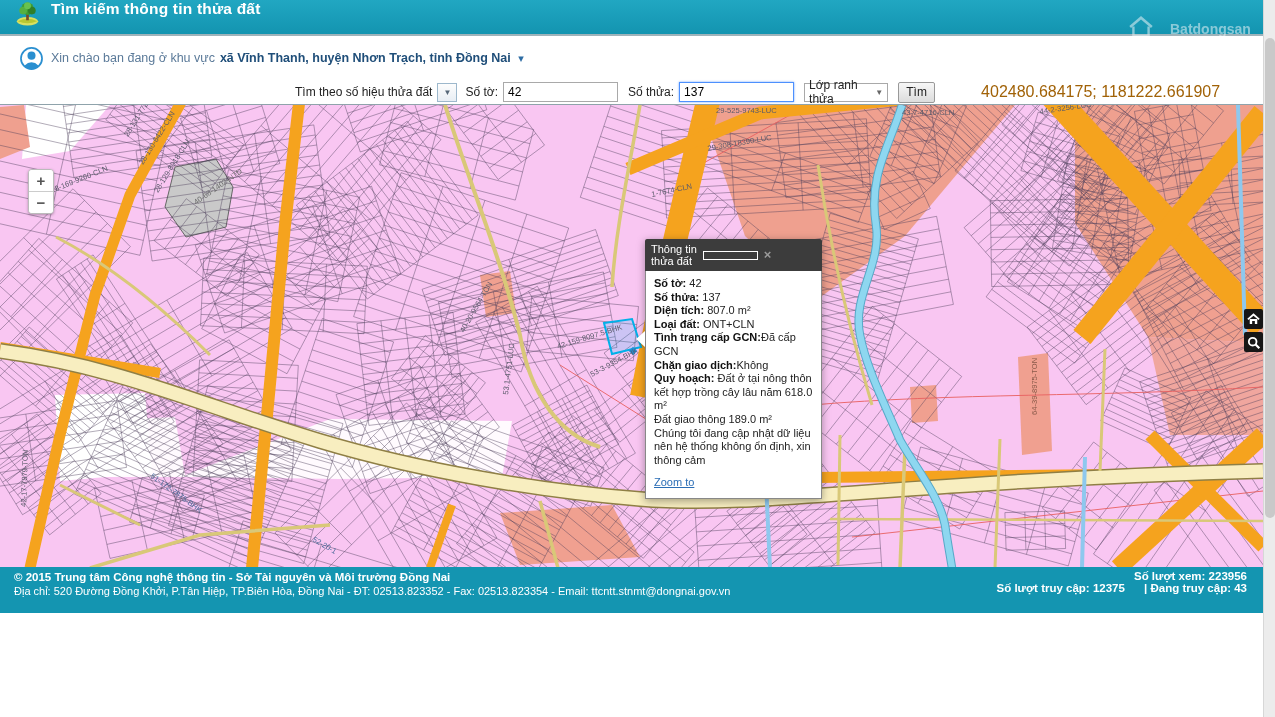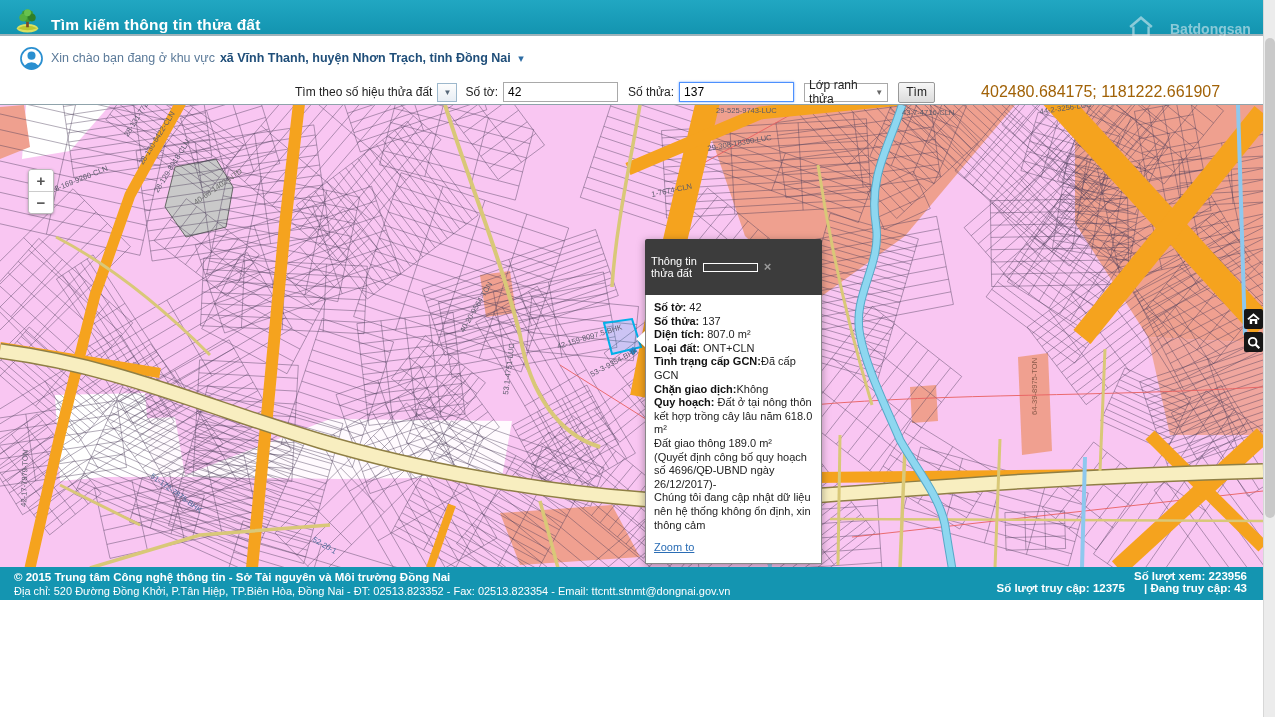--- a/index.html
+++ b/index.html
@@ -1,20 +1,20 @@
 <!DOCTYPE html>
 <html><head>
 <meta charset="utf-8">
 <style>
   html,body{margin:0;padding:0;}
   body{width:1275px;height:717px;position:relative;overflow:hidden;background:#fff;
        font-family:"Liberation Sans","DejaVu Sans",sans-serif;-webkit-font-smoothing:antialiased;}
   
   .hdr{position:absolute;left:0;top:0;width:1263px;height:36px;
-       background:linear-gradient(#21a7c2,#1394b0);display:flex;align-items:flex-end;
+       background:linear-gradient(#21a7c2,#1394b0);display:flex;align-items:flex-start;
        border-bottom:2px solid #9fb3ba;box-sizing:border-box;}
   .logo{width:27px;height:27px;margin:0 10px 0 14px;}
   .hdr h1{font-size:15.5px;color:#fff;font-weight:bold;margin:0;letter-spacing:.2px;}
   .watermark{position:absolute;left:1128px;top:15px;display:flex;align-items:flex-start;opacity:.55;gap:12px;}
   .watermark svg{width:26px;height:24px;margin-right:4px;}
   .wm-big{font-size:14px;font-weight:bold;color:#e9f3f6;margin-top:6px;}
   .wm-small{font-size:8px;color:#e9f3f6;margin-top:2px;}
   
   .greet{position:absolute;left:0;top:36px;width:1263px;height:44px;background:#fff;
          display:flex;align-items:center;}
@@ -49,30 +49,30 @@
        font-weight:bold;color:#555;cursor:pointer;background:#fff;}
   .zoomctl .zb:first-child{border-bottom:1px solid #ccc;}
   .edge-tools{position:absolute;right:0;top:204px;display:flex;flex-direction:column;gap:3px;}
   .edge-btn{width:19px;height:20px;background:#161616;border-radius:2px;display:flex;align-items:center;
        justify-content:center;cursor:pointer;}
   
   .popup{position:absolute;left:645px;top:134px;width:177px;box-shadow:0 2px 8px rgba(0,0,0,.35);}
   .popup-tail{position:absolute;left:-9px;top:92px;width:0;height:0;border-top:8px solid transparent;
        border-bottom:8px solid transparent;border-right:9px solid #fff;filter:drop-shadow(-1px 1px 1px rgba(0,0,0,.2));}
   .popup-title{height:32px;background:#3c3c3c;color:#fff;font-size:11px;display:flex;align-items:center;
-       padding:12px 6px;border-radius:2px 2px 0 0;cursor:move;}
+       padding:0 6px;border-radius:2px 2px 0 0;cursor:move;}
   .popup-title span{flex:1;}
   .pt-max{width:8px;height:7px;border:1.5px solid #fff;margin-right:6px;cursor:pointer;}
   .pt-close{color:#9a9a9a;font-size:13px;font-weight:bold;line-height:10px;cursor:pointer;}
   .popup-body{background:#fff;border:1px solid #888;border-top:none;padding:6px 8px 8px;font-size:11px;
        line-height:13.6px;color:#222;}
   .popup-body .prow b{color:#111;}
   .zoomto{display:inline-block;margin-top:9px;color:#2a6db5;text-decoration:underline;cursor:pointer;}
   
-  .ftr{position:absolute;left:0;top:567px;width:1263px;height:33px;background:#1495b1;color:#fff;
+  .ftr{position:absolute;left:0;top:567px;width:1263px;height:46px;background:#1495b1;color:#fff;
        box-sizing:border-box;padding:4px 0 0 14px;}
   .ftr .l1{font-size:11.5px;font-weight:bold;}
   .ftr .l2{font-size:11px;margin-top:2px;}
   .ftr-right{position:absolute;right:16px;top:3px;text-align:right;font-size:11.5px;font-weight:bold;}
   .ftr-right .r2 span{margin-left:16px;}
   
   .scroll{position:absolute;right:0;top:0;width:12px;height:717px;background:#ececec;border-left:1px solid #d7d7d7;box-sizing:border-box;}
   .scroll .thumb{position:absolute;left:1px;top:38px;width:10px;height:480px;background:#c9c9c9;border-radius:5px;cursor:pointer;}
 </style>
 </head>
@@ -257,21 +257,20 @@
     <div class="popup-body">
       <div id="popup-rows">
           <div class="prow"><b>Số tờ:</b> 42</div>
           <div class="prow"><b>Số thửa:</b> 137</div>
           <div class="prow"><b>Diện tích:</b> 807.0 m²</div>
           <div class="prow"><b>Loại đất:</b> ONT+CLN</div>
           <div class="prow"><b>Tình trạng cấp GCN:</b>Đã cấp GCN</div>
           <div class="prow"><b>Chặn giao dịch:</b>Không</div>
           <div class="prow"><b>Quy hoạch:</b> Đất ở tại nông thôn kết hợp trồng cây lâu năm 618.0 m²</div>
           <div>Đất giao thông 189.0 m²</div>
-          <div>(Quyết định công bố quy hoạch số 4696/QĐ-UBND ngày 26/12/2017)-</div>
           <div>Chúng tôi đang cập nhật dữ liệu nên hệ thống không ổn định, xin thông cảm</div>
         </div>
       <a class="zoomto">Zoom to</a>
     </div>
   </div>
 </div>
 
 <div class="ftr">
   <div class="l1">© 2015 Trung tâm Công nghệ thông tin - Sở Tài nguyên và Môi trường Đồng Nai</div>
   <div class="l2">Địa chỉ: 520 Đường Đồng Khởi, P.Tân Hiệp, TP.Biên Hòa, Đồng Nai - ĐT: 02513.823352 - Fax: 02513.823354 - Email: ttcntt.stnmt@dongnai.gov.vn</div>

